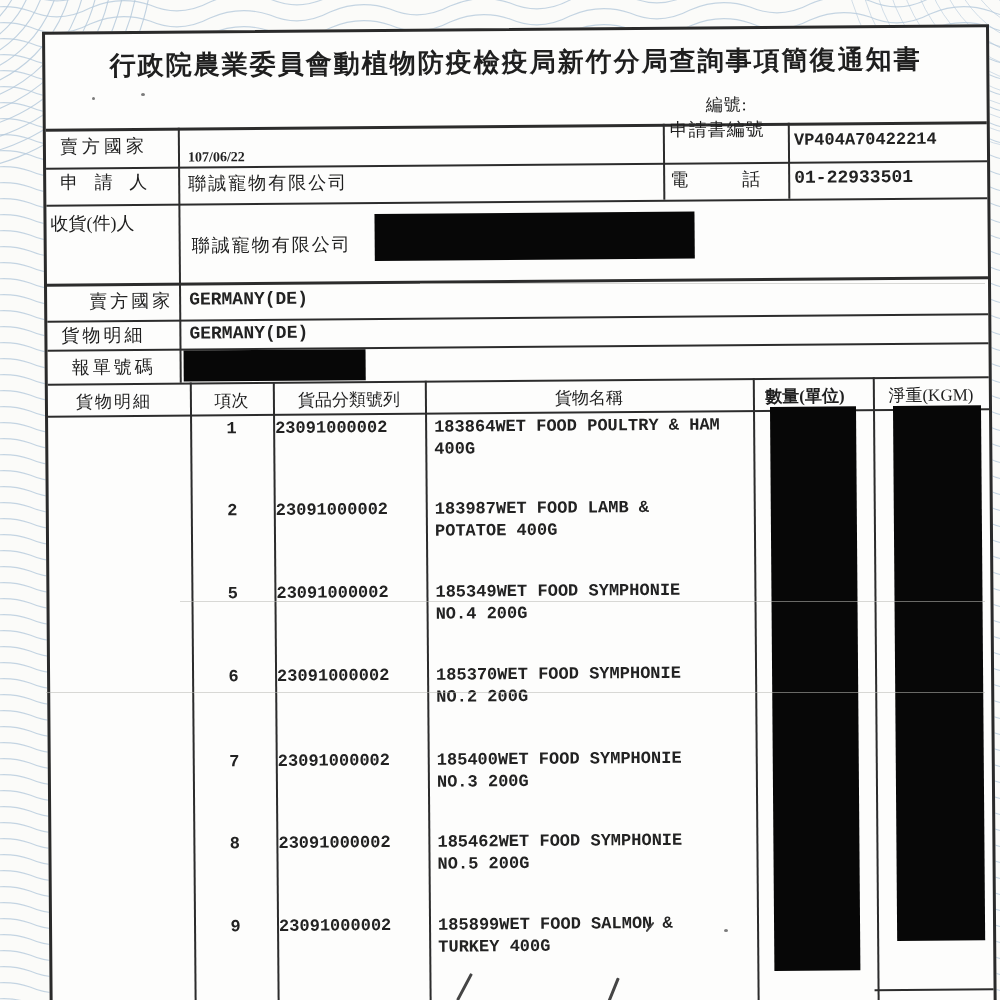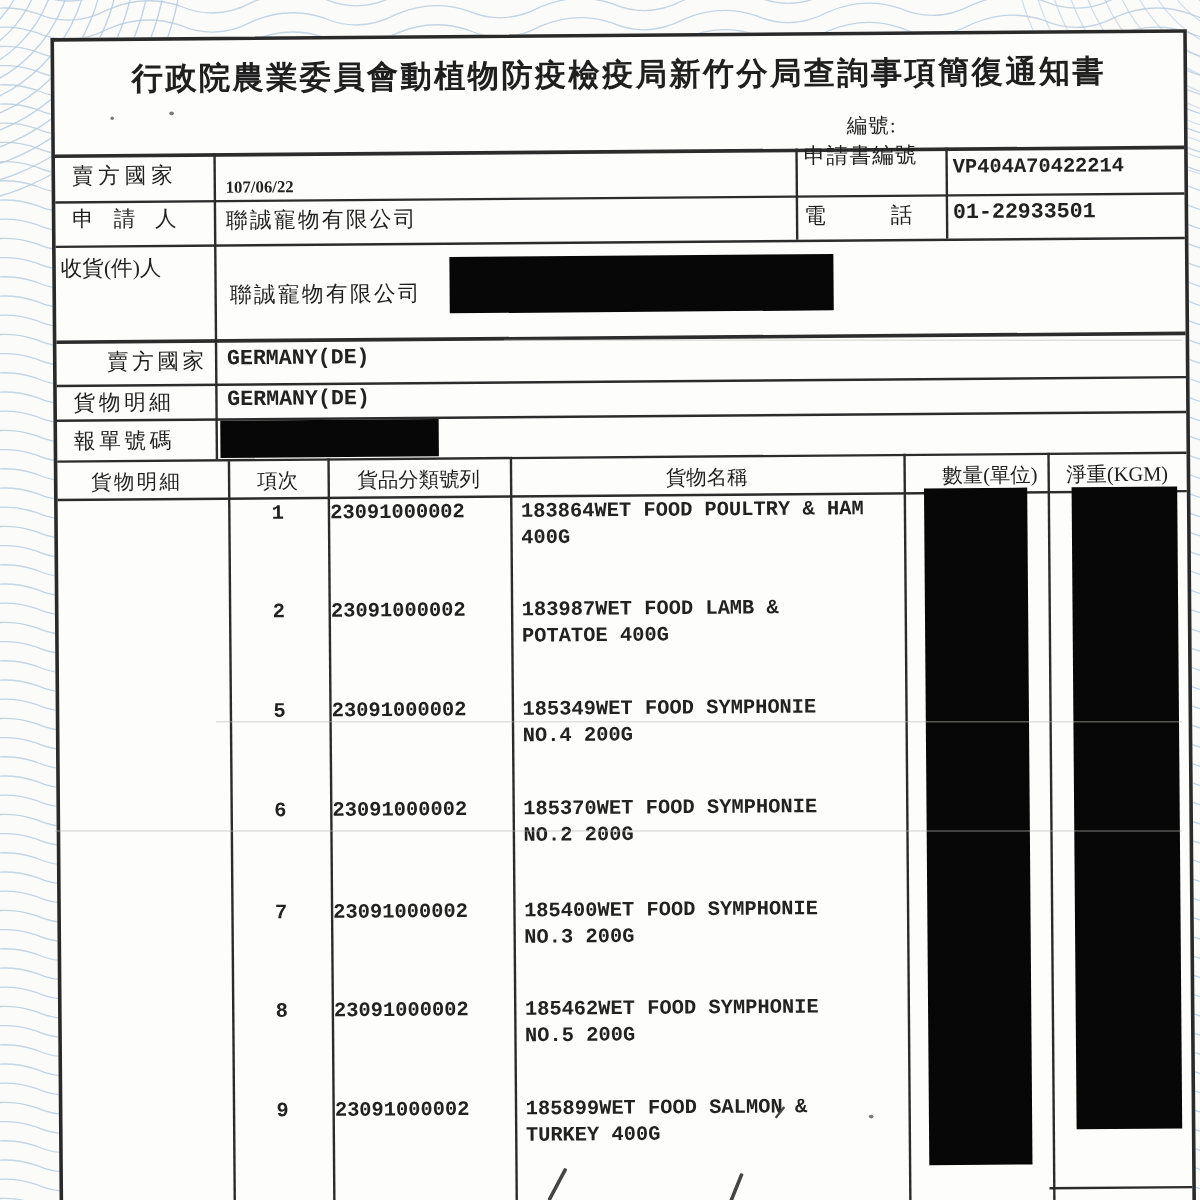--- a/index.html
+++ b/index.html
@@ -176,28 +176,28 @@
     <div class="lab" style="left:4px;top:177px;">收貨(件)人</div>
     <div class="lab" style="left:145px;top:200px;letter-spacing:2px;">聯誠寵物有限公司</div>
     <div class="redact" style="left:328px;top:182px;width:320px;height:47px;"></div>
 
     <div class="lab" style="left:14px;top:255px;letter-spacing:3px;margin-left:28px;">賣方國家</div>
     <div class="val" style="left:142px;top:256px;font-size:18px;">GERMANY(DE)</div>
 
     <div class="lab" style="left:14px;top:289px;letter-spacing:3px;">貨物明細</div>
     <div class="val" style="left:142px;top:290px;font-size:18px;">GERMANY(DE)</div>
 
-    <div class="lab" style="left:14px;top:321px;letter-spacing:3px;">報單號碼</div>
+    <div class="lab" style="left:24px;top:321px;letter-spacing:3px;">報單號碼</div>
     <div class="redact" style="left:136px;top:317px;width:182px;height:31px;"></div>
 
     <div class="hdr" style="left:0;top:356px;width:132px;letter-spacing:2px;">貨物明細</div>
     <div class="hdr" style="left:142px;top:356px;width:83px;">項次</div>
     <div class="hdr" style="left:225px;top:356px;width:152px;">貨品分類號列</div>
     <div class="hdr" style="left:377px;top:356px;width:328px;">貨物名稱</div>
-    <div class="hdr" style="left:725px;top:356px;width:104px;">數量(單位)</div>
+    <div class="hdr" style="left:705px;top:356px;width:104px;font-weight:bold;">數量(單位)</div>
     <div class="hdr" style="left:825px;top:356px;width:116px;">淨重(KGM)</div>
 
     <div class="redact" style="left:722px;top:378px;width:86px;height:564px;"></div>
     <div class="redact" style="left:845px;top:378px;width:88px;height:535px;"></div>
 
     <div>
   <div class="goods-row" style="top: 385px;">
     <div class="cell-no">1</div>
     <div class="cell-code">23091000002</div>
     <div class="cell-name">

